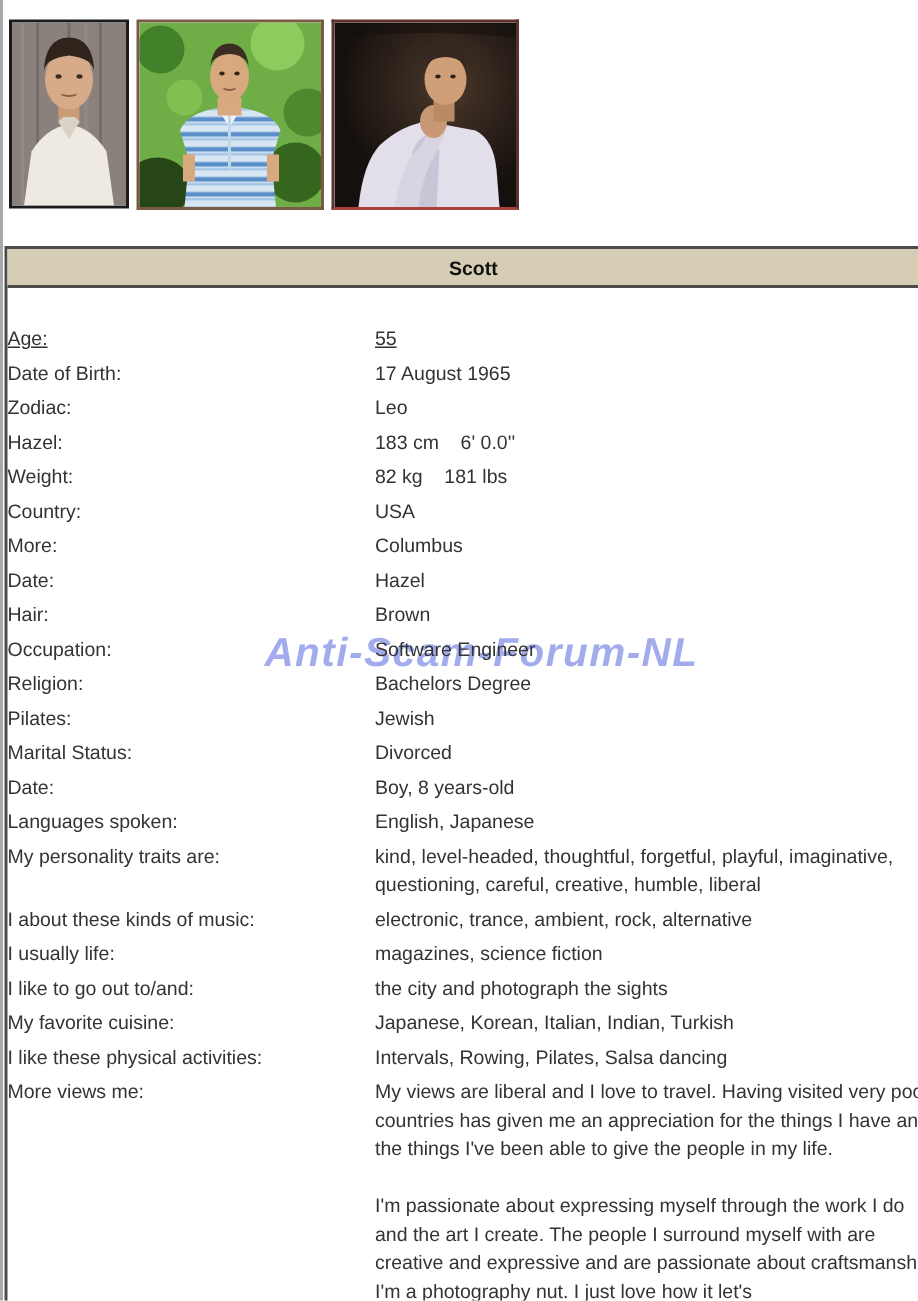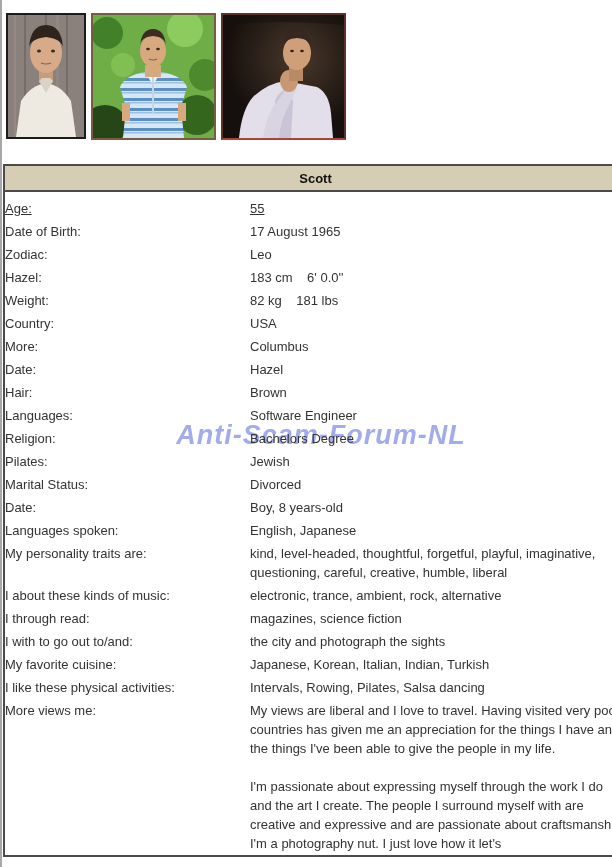--- a/index.html
+++ b/index.html
@@ -67,21 +67,21 @@
   table.profile td {
     font-size: 13px;
     color: #333333;
     line-height: 19px;
     padding: 2px 0;
     vertical-align: top;
     background: transparent;
   }
   td.lbl { width: 245px; padding-left: 12px; }
   td.val { white-space: pre-wrap; padding-right: 12px; }
-  tr:first-child td { padding-top: 7px; text-decoration: underline; }
+  tr:first-child td { padding-top: 24px; text-decoration: underline; }
 </style>
 </head>
 <body>
 
 <div class="watermark" style="color: rgb(152, 164, 234);">Anti-Scam-Forum-NL</div>
 
 <div class="photos">
 
   <span class="photo photo-1">
     <svg width="76" height="122" viewBox="0 0 76 122" xmlns="http://www.w3.org/2000/svg">
@@ -199,21 +199,21 @@
     <td class="lbl">Date:</td>
     <td class="val">Hazel</td>
   </tr>
 
   <tr>
     <td class="lbl">Hair:</td>
     <td class="val">Brown</td>
   </tr>
 
   <tr>
-    <td class="lbl">Languages:</td>
+    <td class="lbl">Occupation:</td>
     <td class="val">Software Engineer</td>
   </tr>
 
   <tr>
     <td class="lbl">Religion:</td>
     <td class="val">Bachelors Degree</td>
   </tr>
 
   <tr>
     <td class="lbl">Pilates:</td>
@@ -239,26 +239,26 @@
     <td class="lbl">My personality traits are:</td>
     <td class="val">kind, level-headed, thoughtful, forgetful, playful, imaginative, questioning, careful, creative, humble, liberal</td>
   </tr>
 
   <tr>
     <td class="lbl">I about these kinds of music:</td>
     <td class="val">electronic, trance, ambient, rock, alternative</td>
   </tr>
 
   <tr>
-    <td class="lbl">I through read:</td>
+    <td class="lbl">I usually life:</td>
     <td class="val">magazines, science fiction</td>
   </tr>
 
   <tr>
-    <td class="lbl">I with to go out to/and:</td>
+    <td class="lbl">I like to go out to/and:</td>
     <td class="val">the city and photograph the sights</td>
   </tr>
 
   <tr>
     <td class="lbl">My favorite cuisine:</td>
     <td class="val">Japanese, Korean, Italian, Indian, Turkish</td>
   </tr>
 
   <tr>
     <td class="lbl">I like these physical activities:</td>

